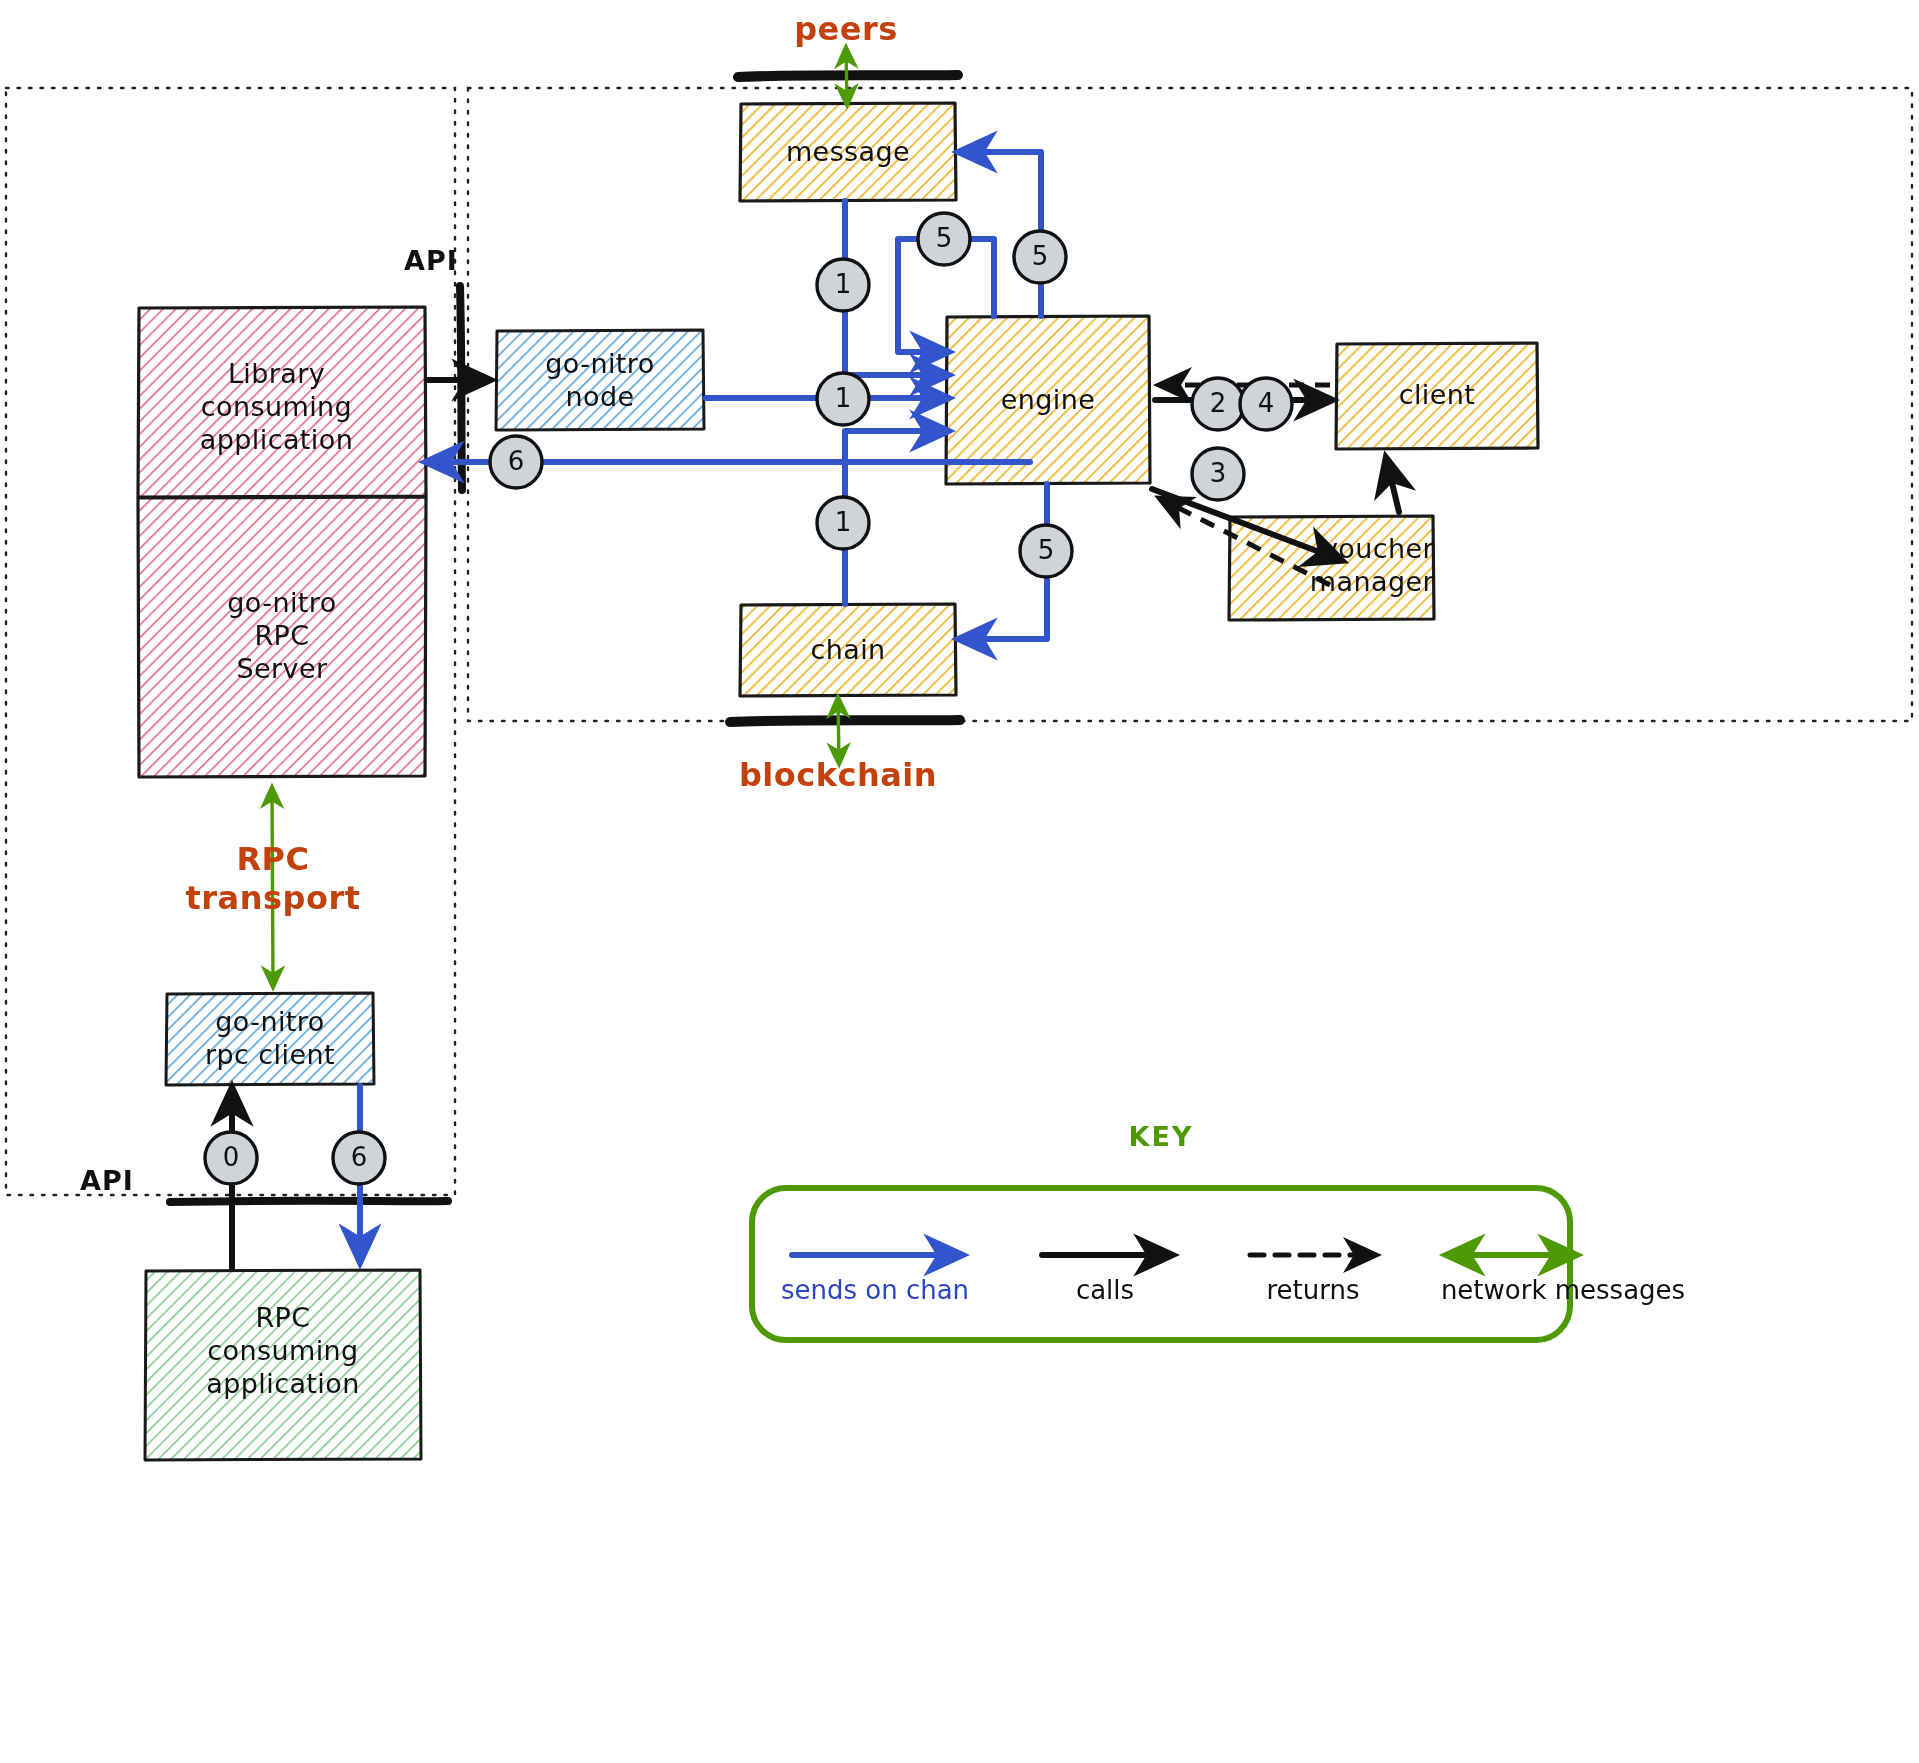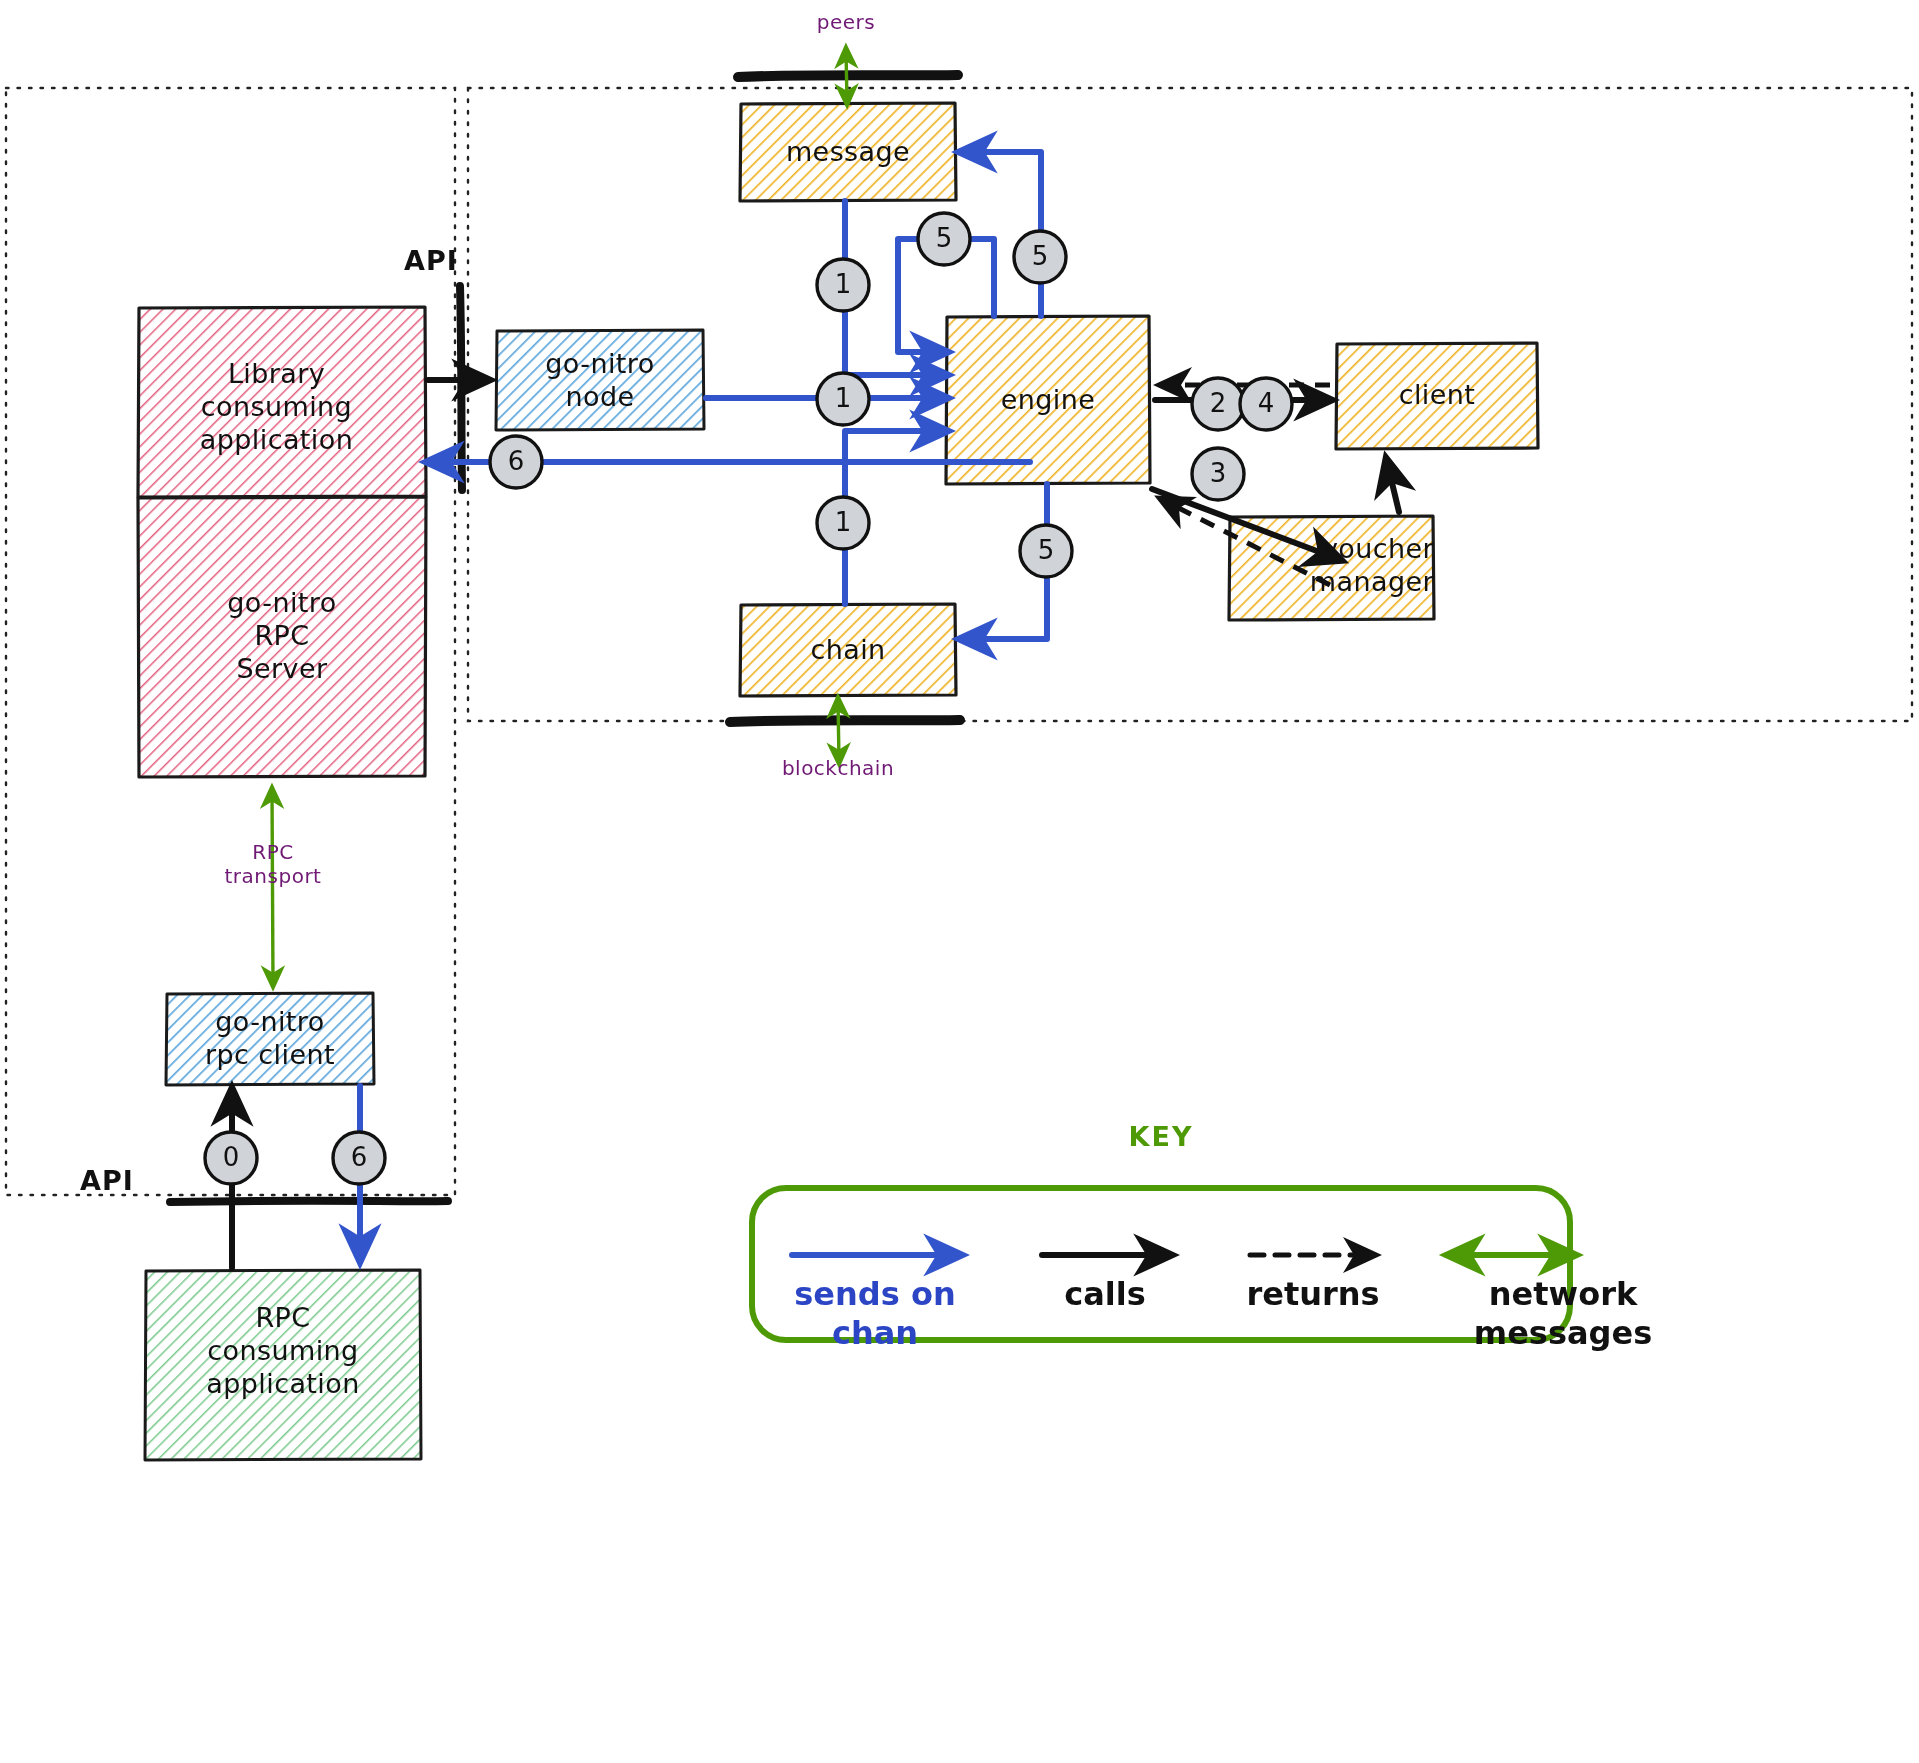--- a/index.html
+++ b/index.html
@@ -6,24 +6,24 @@
   body{
     font-family:"DejaVu Sans", sans-serif;
     width:1919px;height:1763px;position:relative;overflow:hidden;
   }
   #stage{position:absolute;left:0;top:0;width:1919px;height:1763px;}
   svg#canvas{position:absolute;left:0;top:0;width:1919px;height:1763px;}
 
   .lbl{position:absolute;color:#111111;text-align:center;line-height:1.22;
        font-family:"DejaVu Sans", sans-serif;pointer-events:none;}
   .box-label{font-size:27px;font-weight:400;letter-spacing:0.4px;}
-  .green-label{color:#701a75;font-size:20px;font-weight:400;letter-spacing:0.5px;}
+  .green-label{color:#c2410c;font-size:32px;font-weight:700;letter-spacing:0.5px;}
   .api-label{color:#111;font-size:27px;font-weight:600;letter-spacing:1px;}
   .key-title{color:#4e9a06;font-size:27px;font-weight:700;letter-spacing:2px;}
-  .key-text{font-size:32px;font-weight:700;}
+  .key-text{font-size:26px;font-weight:400;}
   .key-blue{color:#2b45c4;}
   .key-black{color:#111;}
   .badge-txt{position:absolute;font-size:26px;color:#111;text-align:center;
              font-weight:500;pointer-events:none;}
 </style>
 </head>
 <body>
 
 <div id="stage">
 

